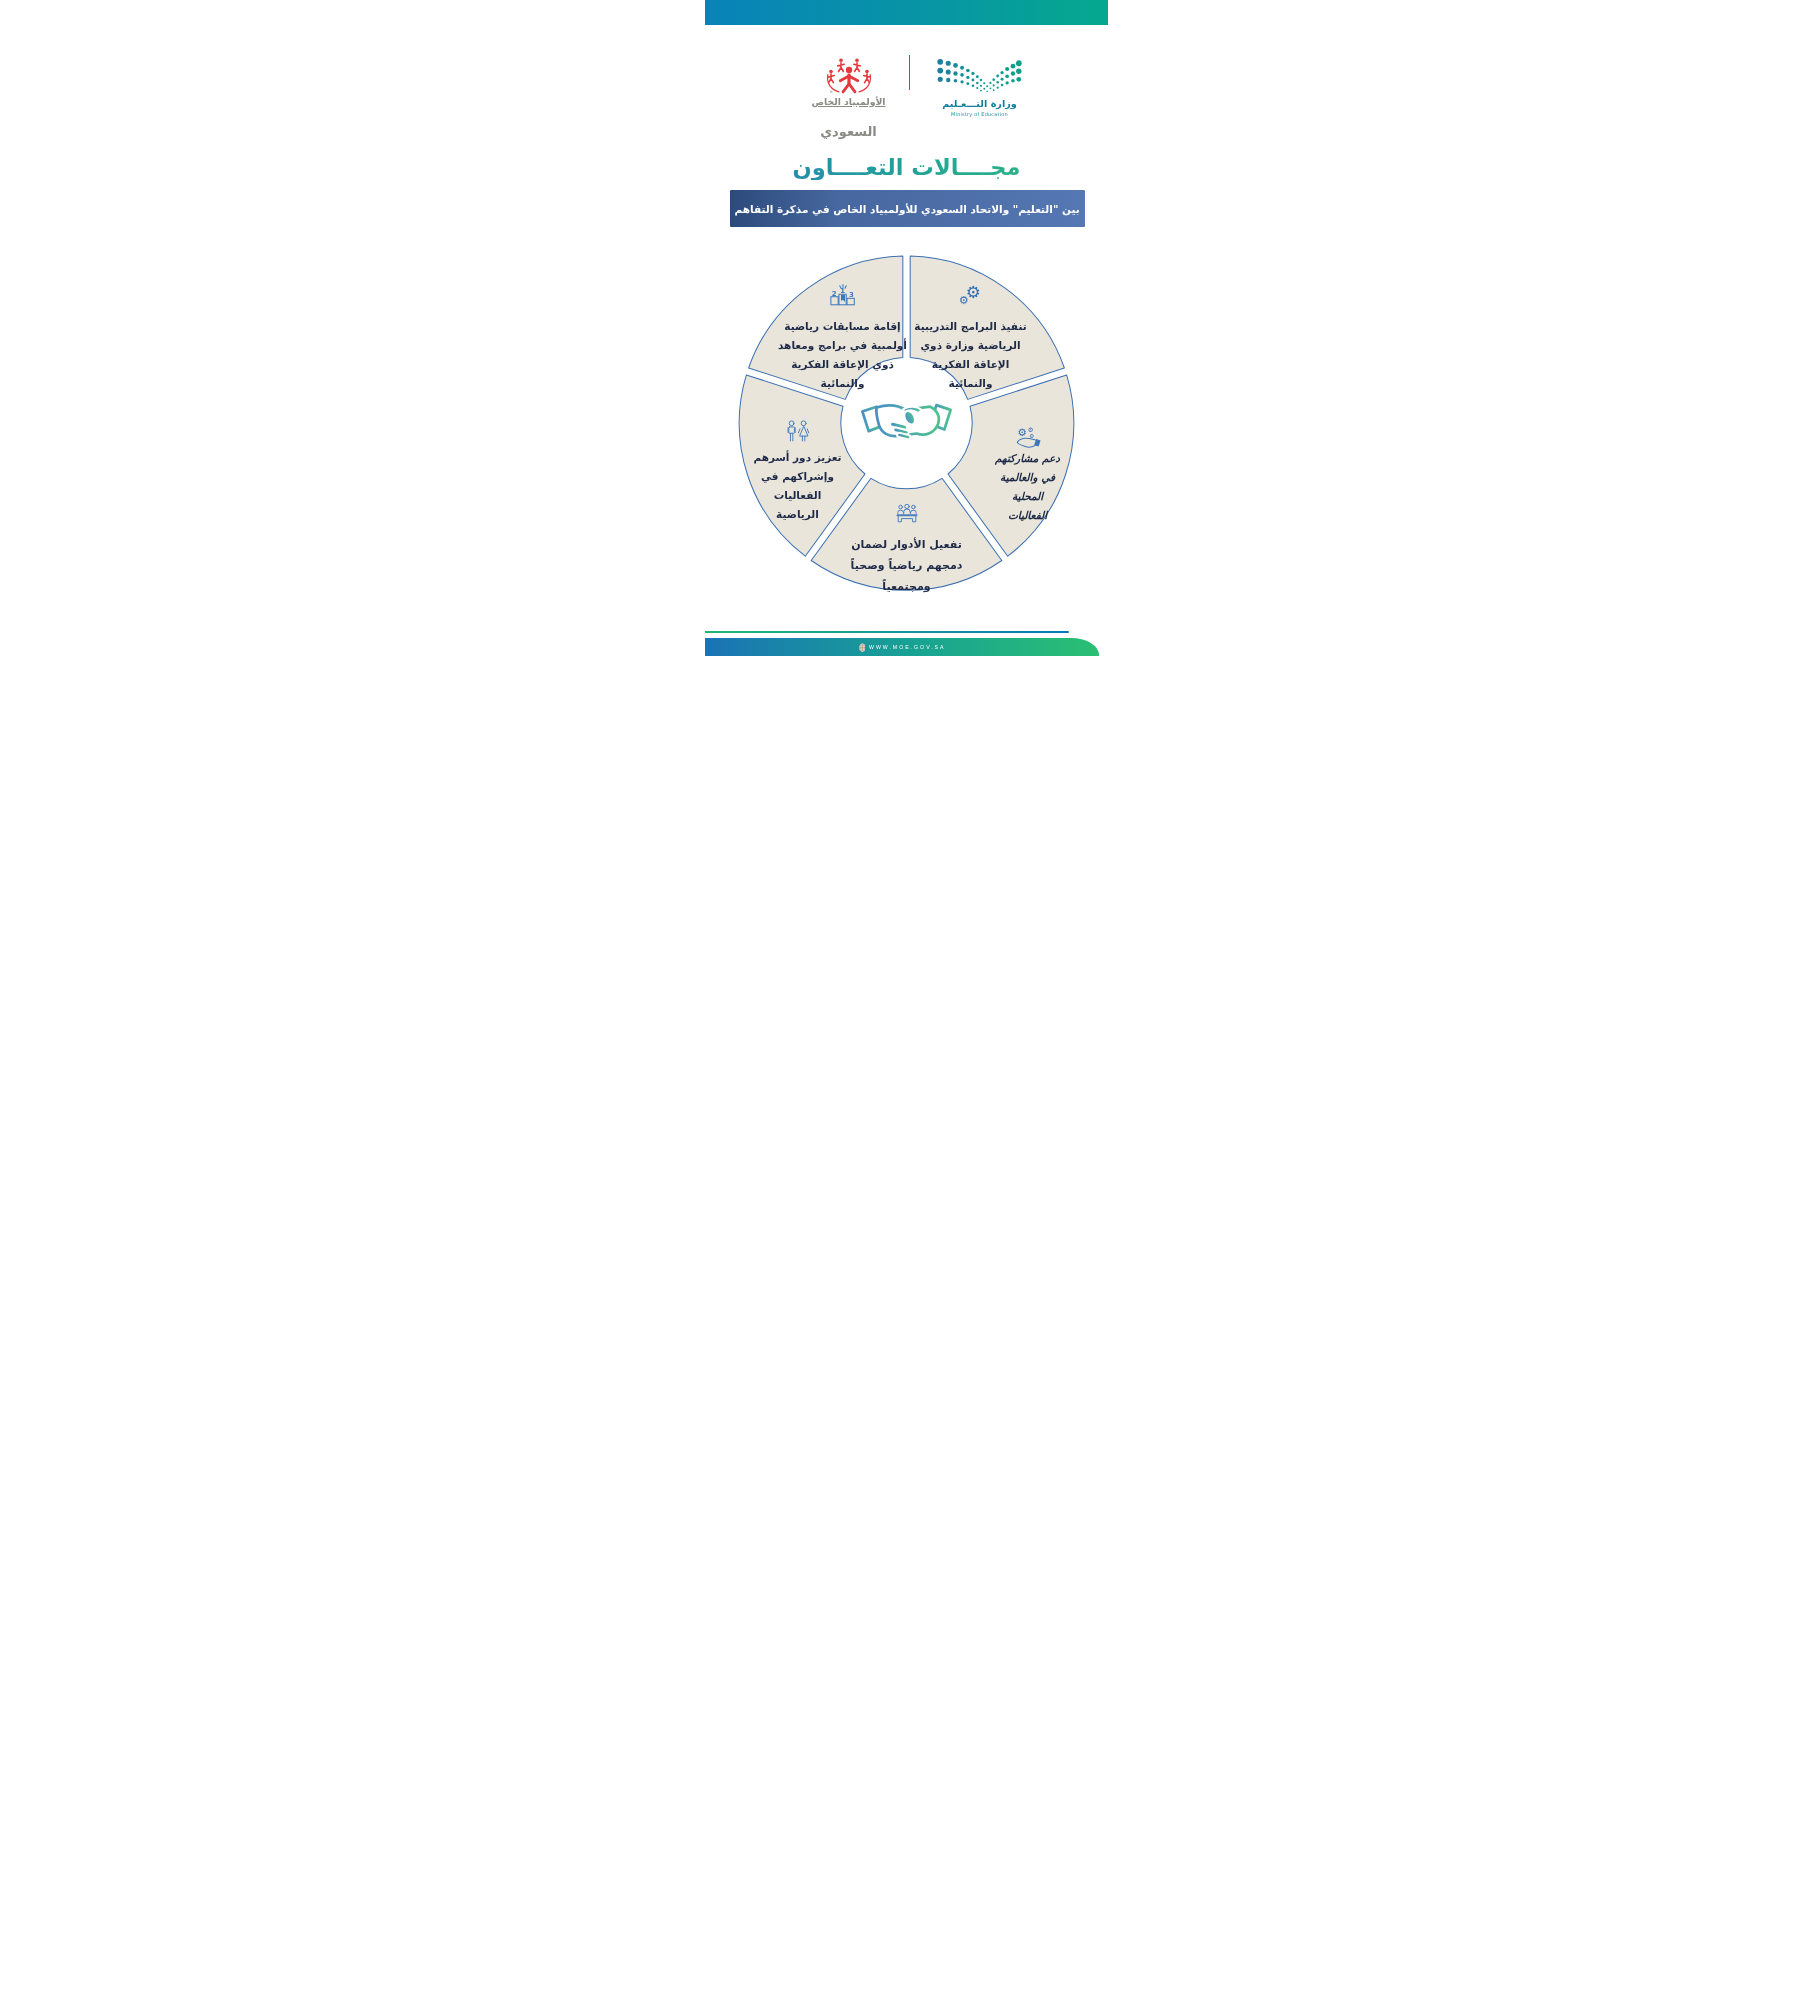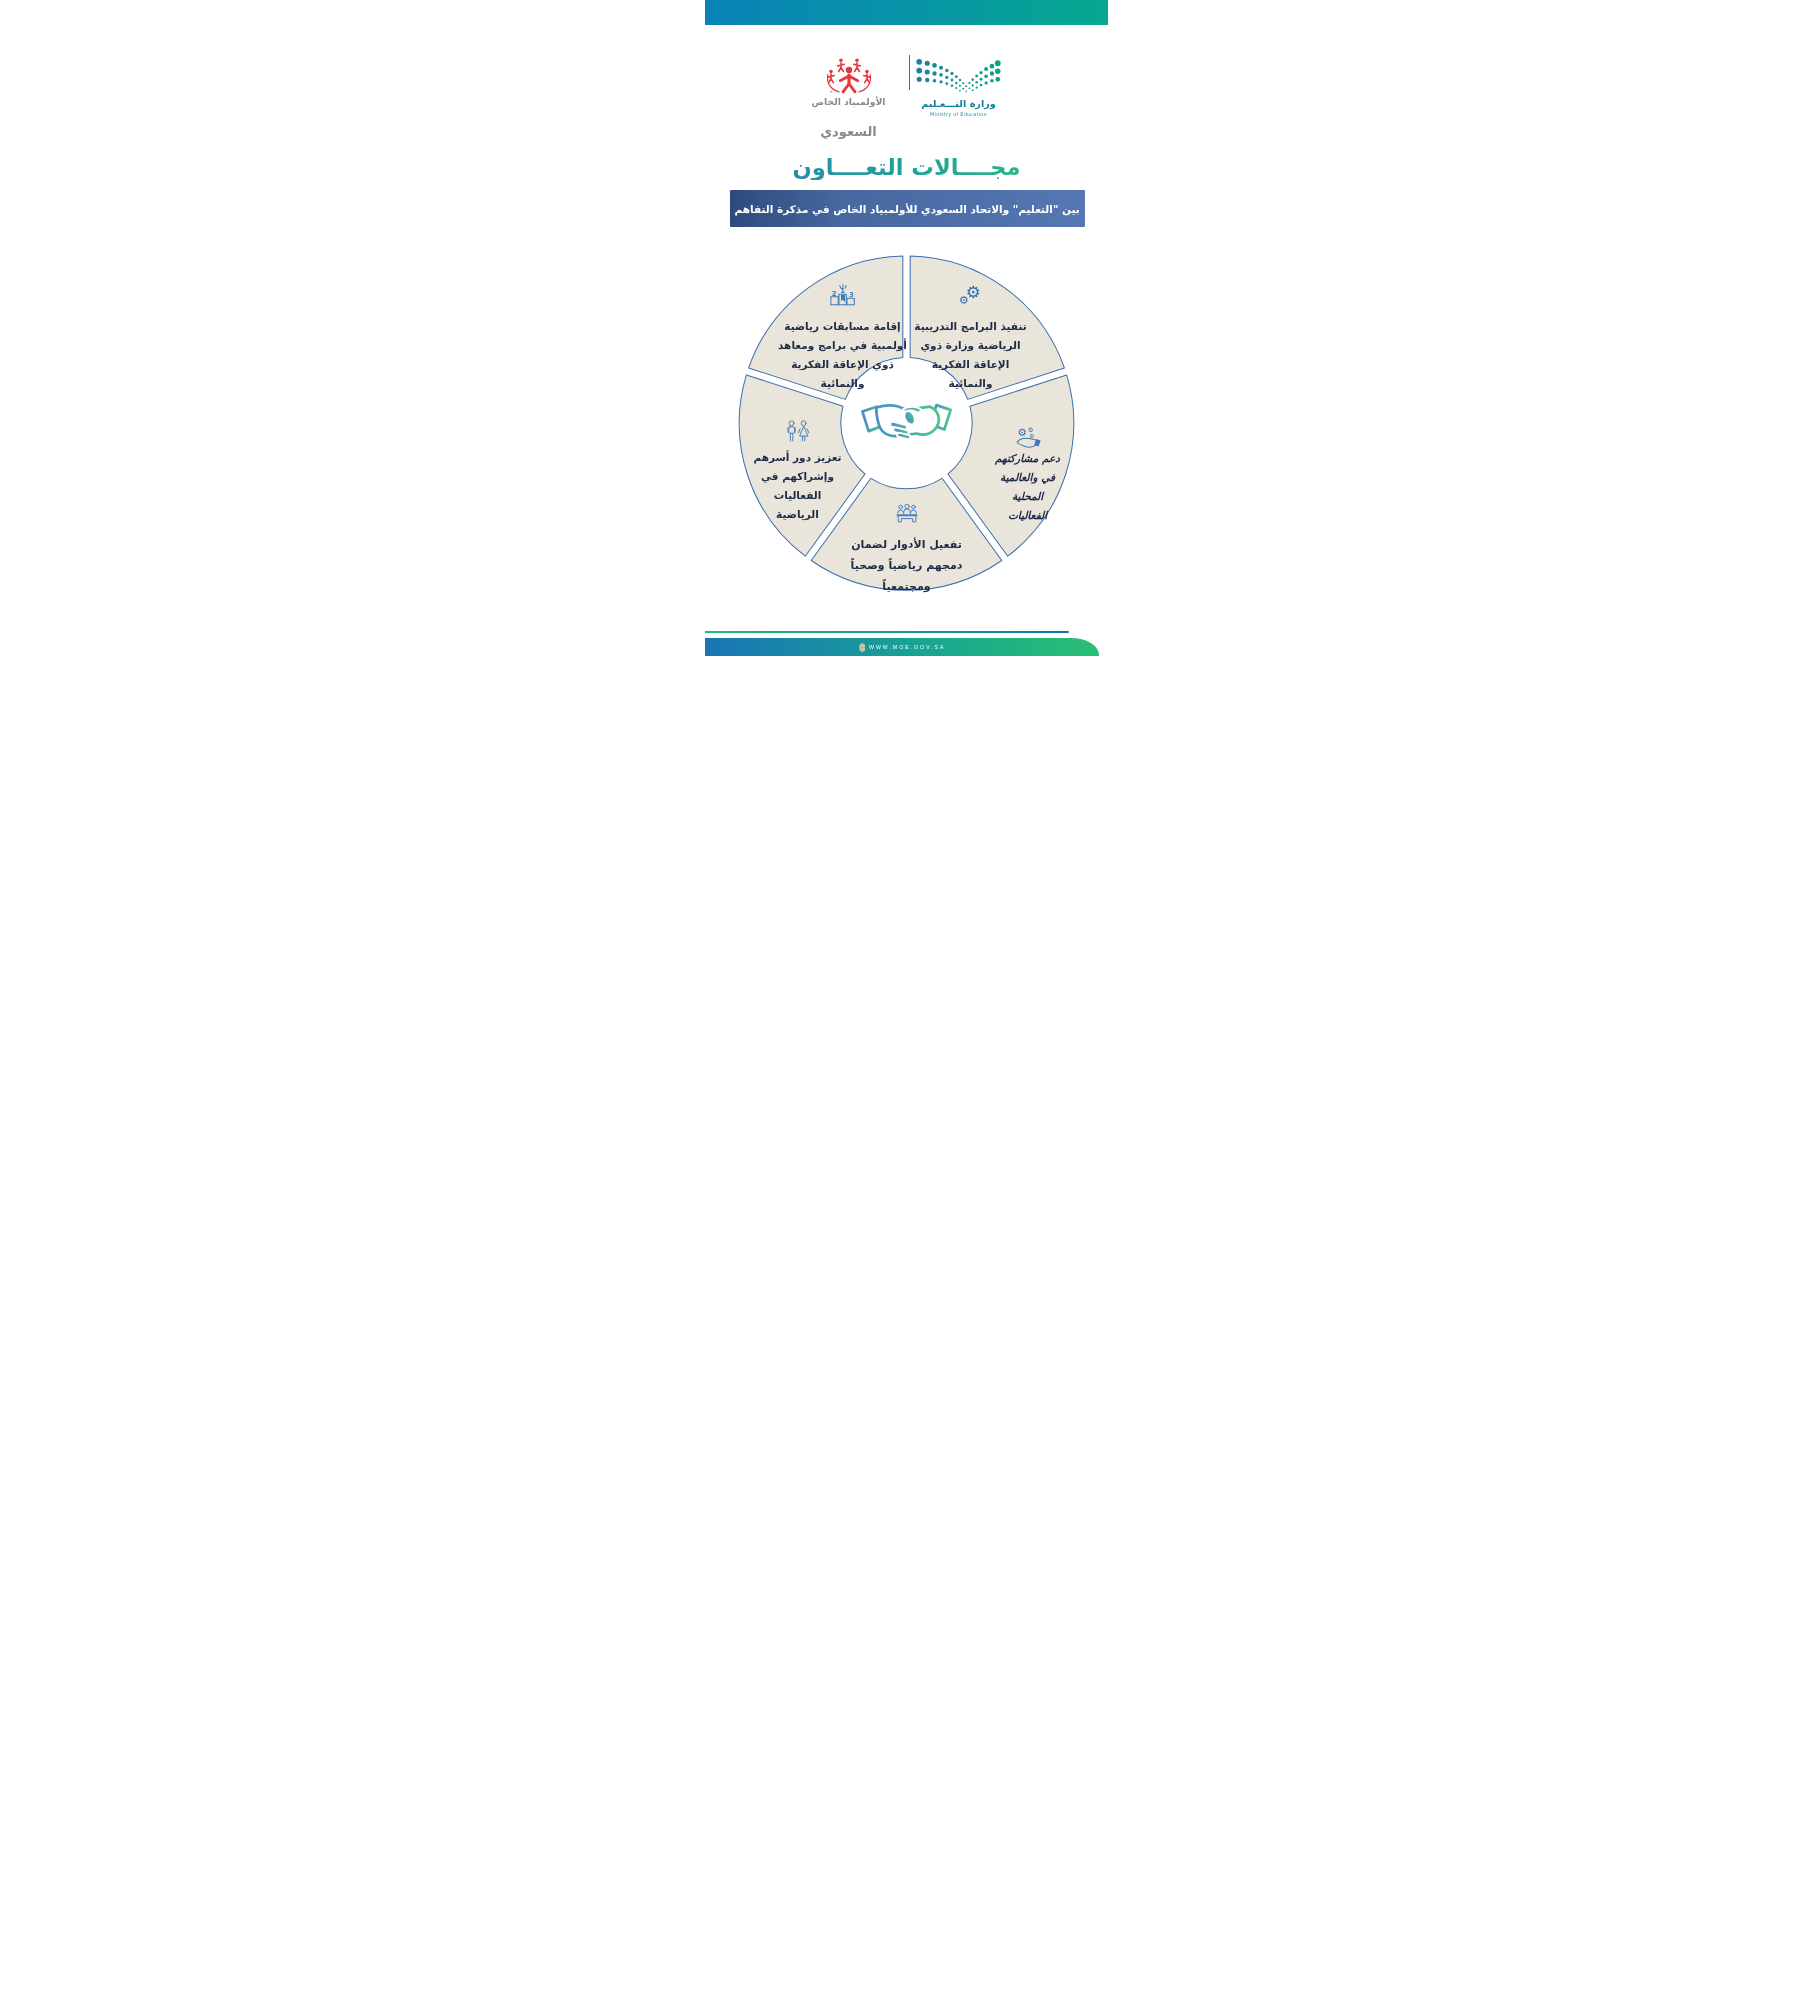--- a/index.html
+++ b/index.html
@@ -3,24 +3,24 @@
 <meta charset="utf-8">
 <style>
   html,body{margin:0;padding:0;background:#fff;}
   .page{position:relative;width:403px;height:656px;background:#ffffff;overflow:hidden;
         font-family:"DejaVu Sans",sans-serif;margin:0 auto;}
   
   .topbar{position:absolute;top:0;left:0;width:403px;height:25.4px;
           background:linear-gradient(90deg,#0883b8 0%,#0895a5 55%,#05a88e 100%);}
   
   .logo-so{position:absolute;left:93px;top:56px;width:101px;display:flex;flex-direction:column;align-items:center;}
-  .so-title{font-size:9.3px;font-weight:bold;color:#8b8b85;margin-top:0.8px;direction:rtl;}
+  .so-title{font-size:9.3px;font-weight:bold;color:#8b8b85;margin-top:0.8px;direction:rtl;text-decoration:underline;}
   .so-sub{font-size:13px;font-weight:bold;color:#8b8b85;margin-top:17px;direction:rtl;}
   .logo-divider{position:absolute;left:204px;top:55px;width:0.8px;height:35px;background:#1581ad;}
-  .logo-moe{position:absolute;left:207px;top:56px;width:93px;display:flex;flex-direction:column;align-items:center;justify-content:flex-end;}
+  .logo-moe{position:absolute;left:228px;top:56px;width:93px;display:flex;flex-direction:column;align-items:center;justify-content:flex-end;}
   .moe-ar{font-size:9.7px;font-weight:bold;color:#137f9a;margin-top:2.4px;direction:rtl;}
   .moe-en{font-size:5px;color:#1e8fa3;margin-top:1.2px;letter-spacing:0.2px;}
   
   .title{position:absolute;top:154px;left:0;width:403px;text-align:center;direction:rtl;
          font-size:22.6px;font-weight:bold;color:#2e8fae;margin:0;}
   @supports (-webkit-background-clip:text){
     .title{background:linear-gradient(to left,#3abc7d 0%,#21a694 45%,#2b7cb9 100%);
            -webkit-background-clip:text;background-clip:text;color:transparent;}
   }
   

